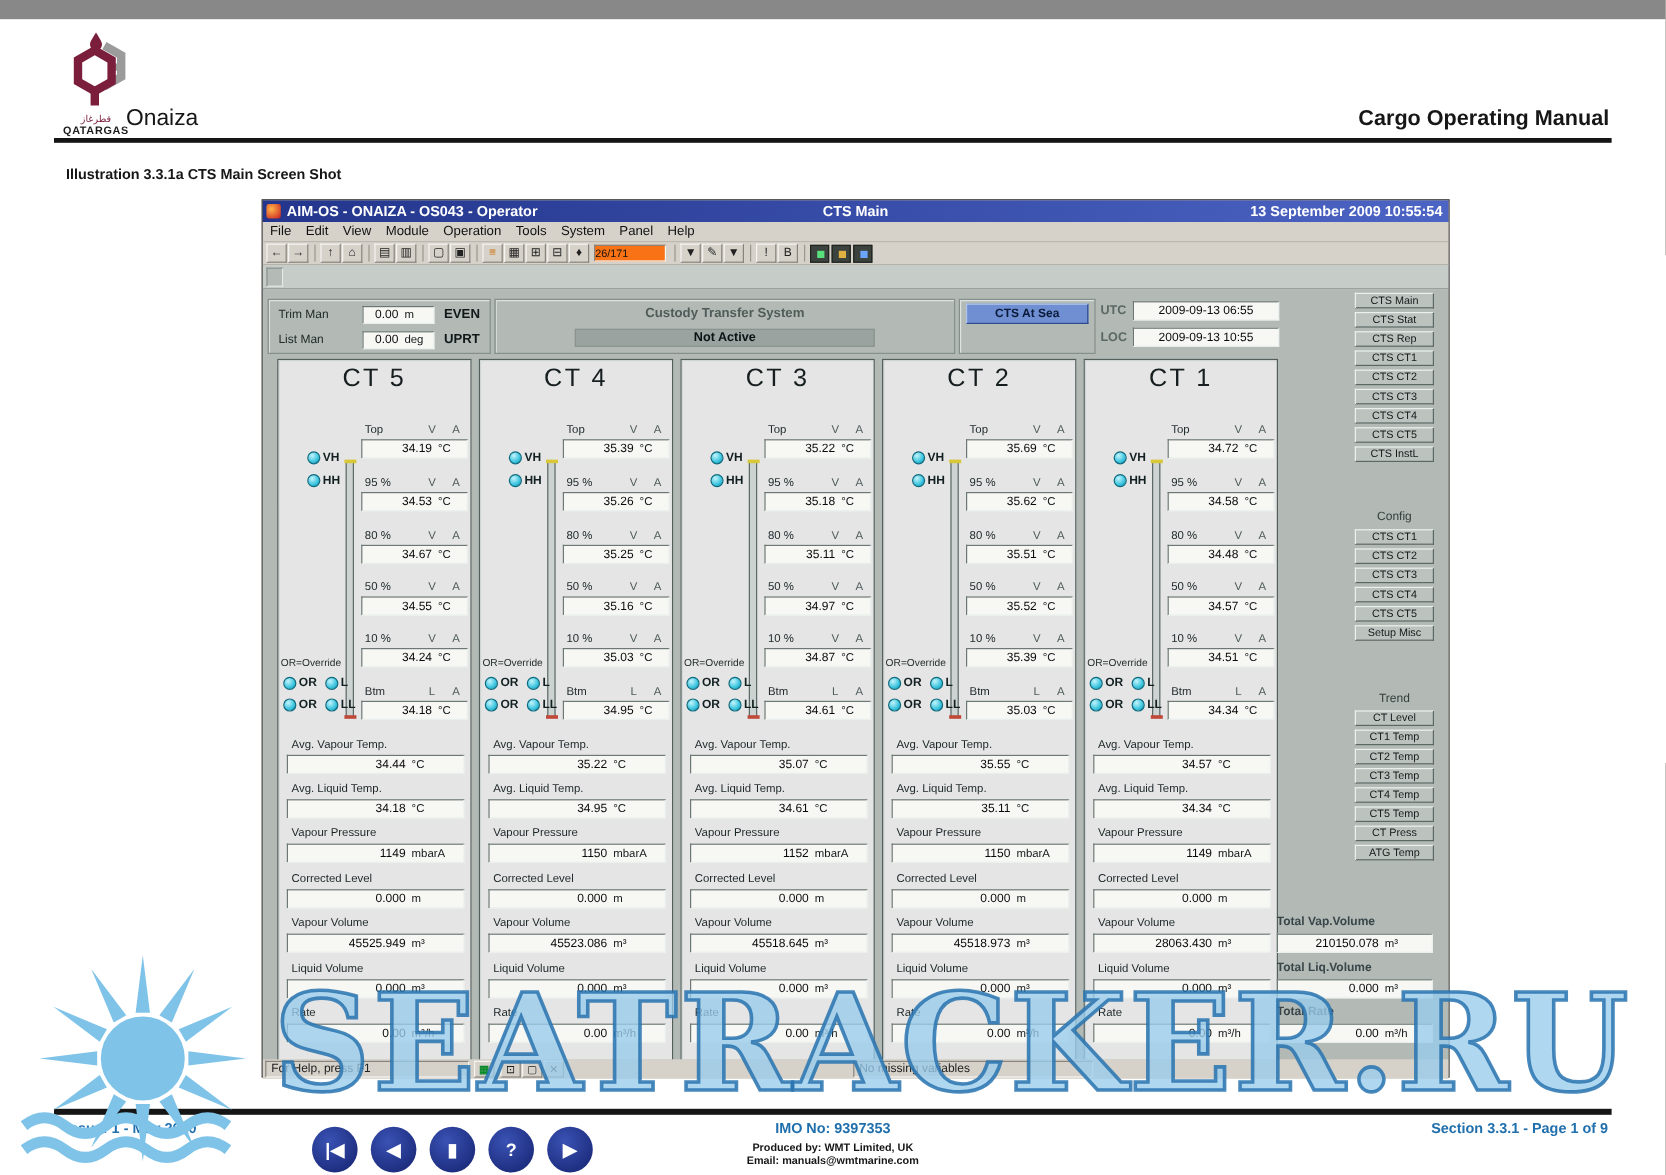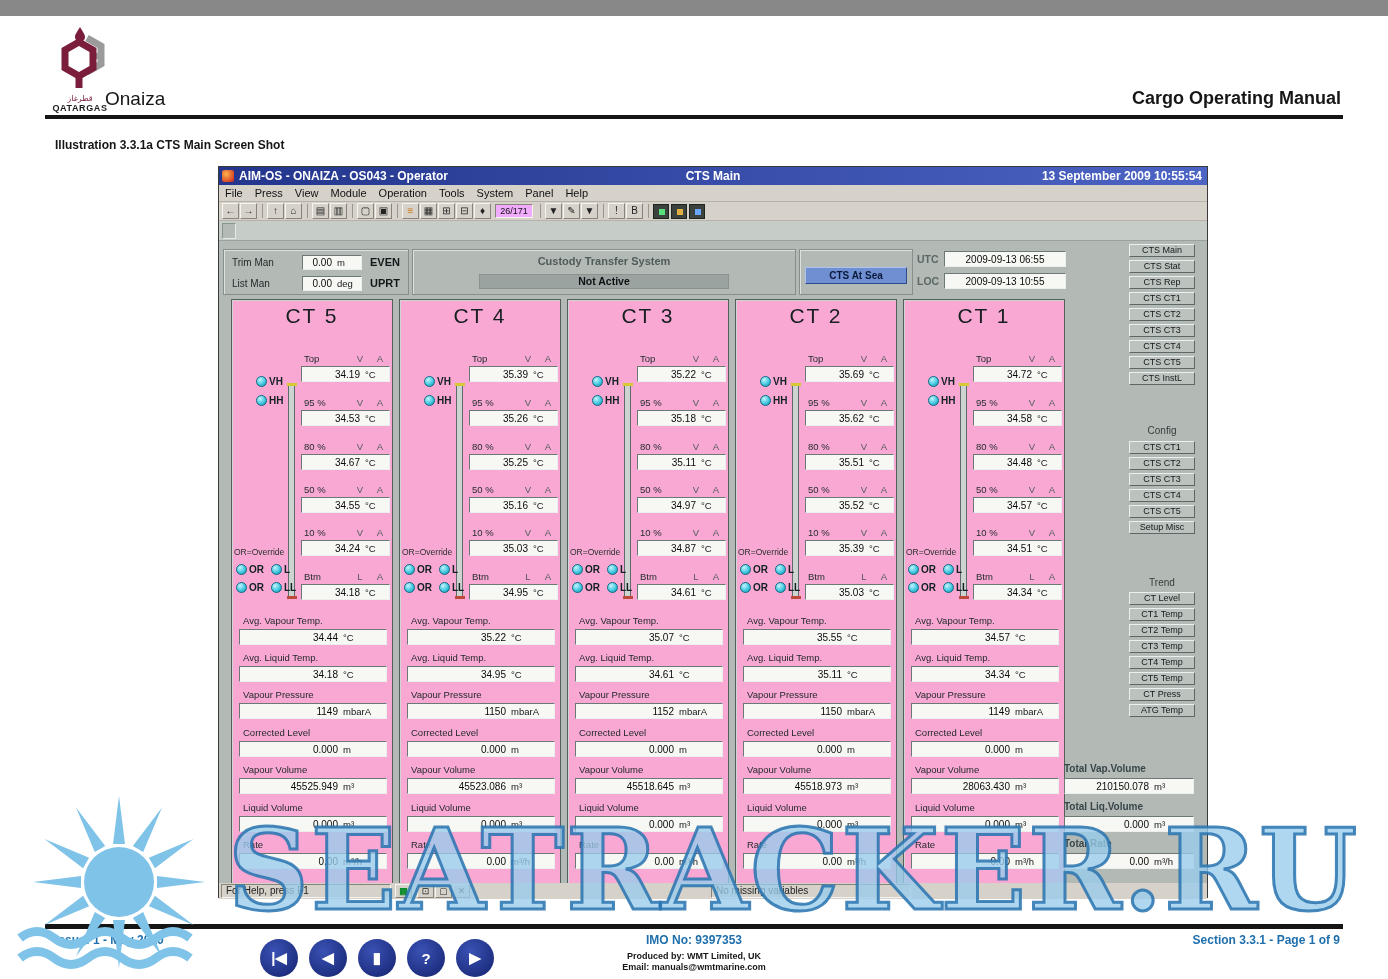--- a/index.html
+++ b/index.html
@@ -21,21 +21,21 @@
 .app-icon{position:absolute;left:3px;top:3px;width:12px;height:12px;border-radius:2px;background:radial-gradient(circle at 35% 35%,#ffb24a,#c81e1e)}
 .t-left{position:absolute;left:20px;top:2px;white-space:nowrap}
 .t-center{position:absolute;left:0;right:0;top:2px;text-align:center}
 .t-right{position:absolute;right:5px;top:2px;white-space:nowrap}
 .menubar{position:absolute;left:0;top:18px;right:0;height:17px;background:#d6d2ca;border-bottom:1px solid #b6b2aa;font-size:11px;color:#111;display:flex;align-items:center;padding-left:6px}
 .menu-item{margin-right:12px}
 .toolbar{position:absolute;left:0;top:35px;right:0;height:19px;background:#d6d2ca;border-bottom:1px solid #b6b2aa;display:flex;align-items:center;padding-left:3px}
 .tbtn{width:17px;height:16px;background:#d6d2ca;border:1px solid;border-color:#f6f4f0 #88847c #88847c #f6f4f0;font-size:10px;line-height:13px;text-align:center;color:#222;margin-right:1px;overflow:hidden}
 .tbtn.orange{color:#d07818;font-weight:bold}
 .tsep{width:1px;height:14px;background:#9a968e;margin:0 4px}
-.tcounter{width:38px;height:14px;background:#f0abfc;border:1px solid;border-color:#88847c #f6f4f0 #f6f4f0 #88847c;font-size:9px;text-align:center;line-height:12px;margin:0 3px;color:#111}
+.tcounter{width:60px;height:14px;background:#f97316;border:1px solid;border-color:#88847c #f6f4f0 #f6f4f0 #88847c;font-size:9px;line-height:12px;margin:0 3px;color:#111}
 .tled{width:16px;height:15px;background:#3c423e;border:1px solid #1e241e;margin-right:2px;position:relative}
 .tled::after{content:"";position:absolute;left:5px;top:4px;width:6px;height:6px;background:#58e07a}
 .tled:nth-child(2)::after{background:#e0b040}
 .tled:nth-child(3)::after{background:#6aa6ff}
 .tabrow{position:absolute;left:0;top:54px;right:0;height:20px;background:#c6ccc8;border-bottom:1px solid #98a29e}
 .tabslot{position:absolute;left:3px;top:2px;width:14px;height:16px;background:#b4bab6;border:1px solid;border-color:#8a948f #e4eae6 #e4eae6 #8a948f}
 
 
 .content{position:absolute;left:0;top:74px;right:0;height:642px;background:#b3b9b5;overflow:hidden}
 .panel{position:absolute;background:#b3b9b5;border:1px solid #858f8b;box-shadow:inset 1px 1px 0 #dce2df}
@@ -43,26 +43,26 @@
 #p-sys{left:193px;top:8px;width:384px;height:46px}
 #p-mode{left:580px;top:8px;width:114px;height:46px}
 .clockarea{position:absolute;left:698px;top:8px;width:152px;height:46px}
 .flbl{position:absolute;font-size:10px;color:#222c2a;white-space:nowrap}
 .fstate{position:absolute;font-size:11px;font-weight:bold;color:#10181a}
 .vbox{background:#f7f7f3;border:1px solid;border-color:#6c7875 #eaf0ed #eaf0ed #6c7875;display:flex;align-items:center;justify-content:flex-end;font-size:10px;color:#0a0a0a}
 .fbox{position:absolute}
 .fbox .unit{width:24px;margin-left:5px;text-align:left;font-size:9.5px}
 .sys-title{position:absolute;top:5px;left:0;right:0;text-align:center;font-size:11px;font-weight:bold;color:#4f5c5a}
 .sys-state{position:absolute;top:24px;left:50%;transform:translateX(-50%);width:250px;height:15px;background:#9aa3a0;border:1px solid #8a938f;text-align:center;font-size:10.5px;font-weight:bold;color:#0c1214;line-height:13px}
-.mode-btn{position:absolute;left:5px;top:17px;width:102px;height:17px;background:#6f8fd2;border:1px solid;border-color:#aec4ec #2c4a8c #2c4a8c #aec4ec;font-size:10px;font-weight:bold;color:#0a1a3a;text-align:center;line-height:15px}
+.mode-btn{position:absolute;left:5px;top:3px;width:102px;height:17px;background:#6f8fd2;border:1px solid;border-color:#aec4ec #2c4a8c #2c4a8c #aec4ec;font-size:10px;font-weight:bold;color:#0a1a3a;text-align:center;line-height:15px}
 .clock-lbl{position:absolute;left:0;font-size:10.5px;font-weight:bold;color:#5a6866}
 .clock-box{position:absolute;left:27px;width:122px;height:16px;justify-content:center}
 
 
-.tank{position:absolute;top:58px;width:162px;height:666px;background:#f9a8d4;border:1px solid #525f5d;box-shadow:inset 1px 1px 0 #ced5d2}
+.tank{position:absolute;top:58px;width:162px;height:666px;background:#e5e5e5;border:1px solid #525f5d;box-shadow:inset 1px 1px 0 #ced5d2}
 .tank-title{position:absolute;top:4px;left:0;right:0;text-align:center;font-size:21px;color:#161e20;letter-spacing:2px}
 .gauge{position:absolute;left:56px;top:84px;width:7px;height:214px;background:#ccd3d0;border:1px solid #5c6a68}
 .gcap{position:absolute;left:-2px;width:10px;height:3px}
 .gcap.top{top:-2px;background:#d8c838}
 .gcap.bot{bottom:-2px;background:#c04838}
 .ind{position:absolute;display:flex;align-items:center;font-size:10px;font-weight:bold;color:#132022;white-space:nowrap}
 .led{width:11px;height:11px;border-radius:50%;background:radial-gradient(circle at 35% 30%,#c2f4fc,#3ac4de 60%,#1684a0);border:1px solid #0e6a7e;margin-right:2px;flex:0 0 auto}
 .pos-vh{left:24px;top:76px}.pos-hh{left:24px;top:95px}
 .ornote{position:absolute;left:2px;top:247px;font-size:8.5px;color:#26302e}
 .pos-or1{left:4px;top:264px}.pos-or2{left:4px;top:282px}
@@ -140,21 +140,21 @@
 
   <div class="appwin">
     <div class="titlebar">
       <span class="app-icon"></span>
       <span class="t-left">AIM-OS - ONAIZA - OS043 - Operator</span>
       <span class="t-center">CTS Main</span>
       <span class="t-right">13 September 2009 10:55:54</span>
     </div>
     <div class="menubar">
         <span class="menu-item">File</span>
-        <span class="menu-item">Press</span>
+        <span class="menu-item">Edit</span>
         <span class="menu-item">View</span>
         <span class="menu-item">Module</span>
         <span class="menu-item">Operation</span>
         <span class="menu-item">Tools</span>
         <span class="menu-item">System</span>
         <span class="menu-item">Panel</span>
         <span class="menu-item">Help</span>
       </div>
     <div class="toolbar">
         <div class="tbtn">←</div>

